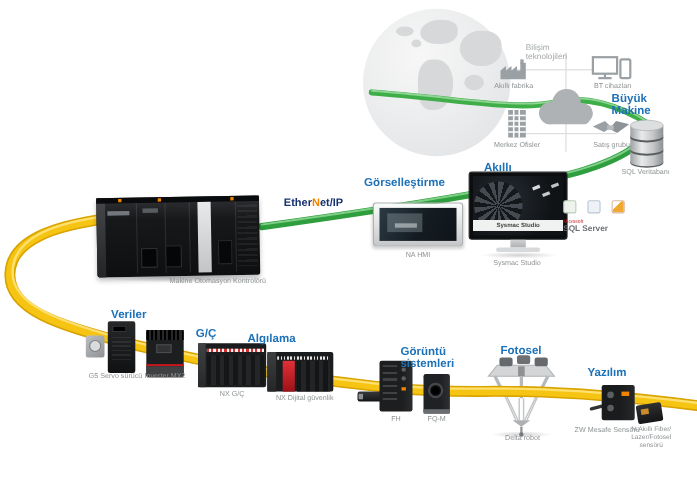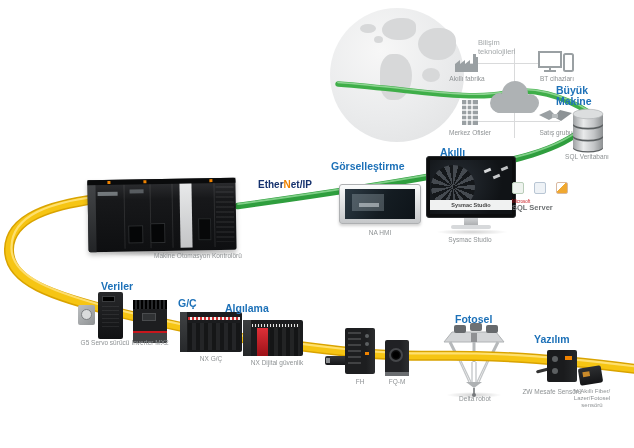--- a/index.html
+++ b/index.html
@@ -235,20 +235,24 @@
 
   <div class="title" style="left:225px;top:303px;width:80px;">Algılama</div>
   <div class="dev" style="left:243px;top:320px;width:60px;height:36px;background:#1b1c1e;">
     <div style="left:0;top:0;width:8px;height:36px;background:linear-gradient(180deg,#3c3e40,#242628);"></div>
     <div style="left:9px;top:4px;width:48px;height:3px;background:repeating-linear-gradient(90deg,#e6e6e6 0 1.5px,#222 1.5px 3px);"></div>
     <div style="left:14px;top:8px;width:11px;height:28px;background:linear-gradient(180deg,#e03038,#9d1218);"></div>
     <div style="left:27px;top:8px;width:30px;height:28px;background:repeating-linear-gradient(90deg,#141516 0 4px,#232425 4px 8px);"></div>
   </div>
   <div class="lbl" style="left:237px;top:359px;width:80px;">NX Dijital güvenlik</div>
 
+  <div class="title" style="left:364px;top:315px;width:70px;">
+    <span style="position:static;display:block">Görüntü</span>
+    <span style="position:static;display:block">sistemleri</span>
+  </div>
   <div class="dev" style="left:325px;top:356px;width:30px;height:9px;background:linear-gradient(180deg,#35373a,#141517);border-radius:2px;">
     <div style="left:1px;top:2px;width:4px;height:5px;background:#8d9093;"></div>
   </div>
   <div class="dev" style="left:345px;top:328px;width:30px;height:46px;background:linear-gradient(90deg,#1d1e20 70%,#2a2c2e);">
     <div style="left:3px;top:4px;width:13px;height:36px;background:repeating-linear-gradient(180deg,rgba(255,255,255,.16) 0 2px,rgba(0,0,0,0) 2px 6px);"></div>
     <div style="left:20px;top:6px;width:4px;height:4px;border-radius:50%;background:#5c5f61;"></div>
     <div style="left:20px;top:14px;width:4px;height:4px;border-radius:50%;background:#5c5f61;"></div>
     <div style="left:20px;top:24px;width:4px;height:3px;background:#f08300;"></div>
   </div>
   <div class="dev" style="left:385px;top:340px;width:24px;height:36px;background:linear-gradient(90deg,#202124 65%,#2d2f31);">

